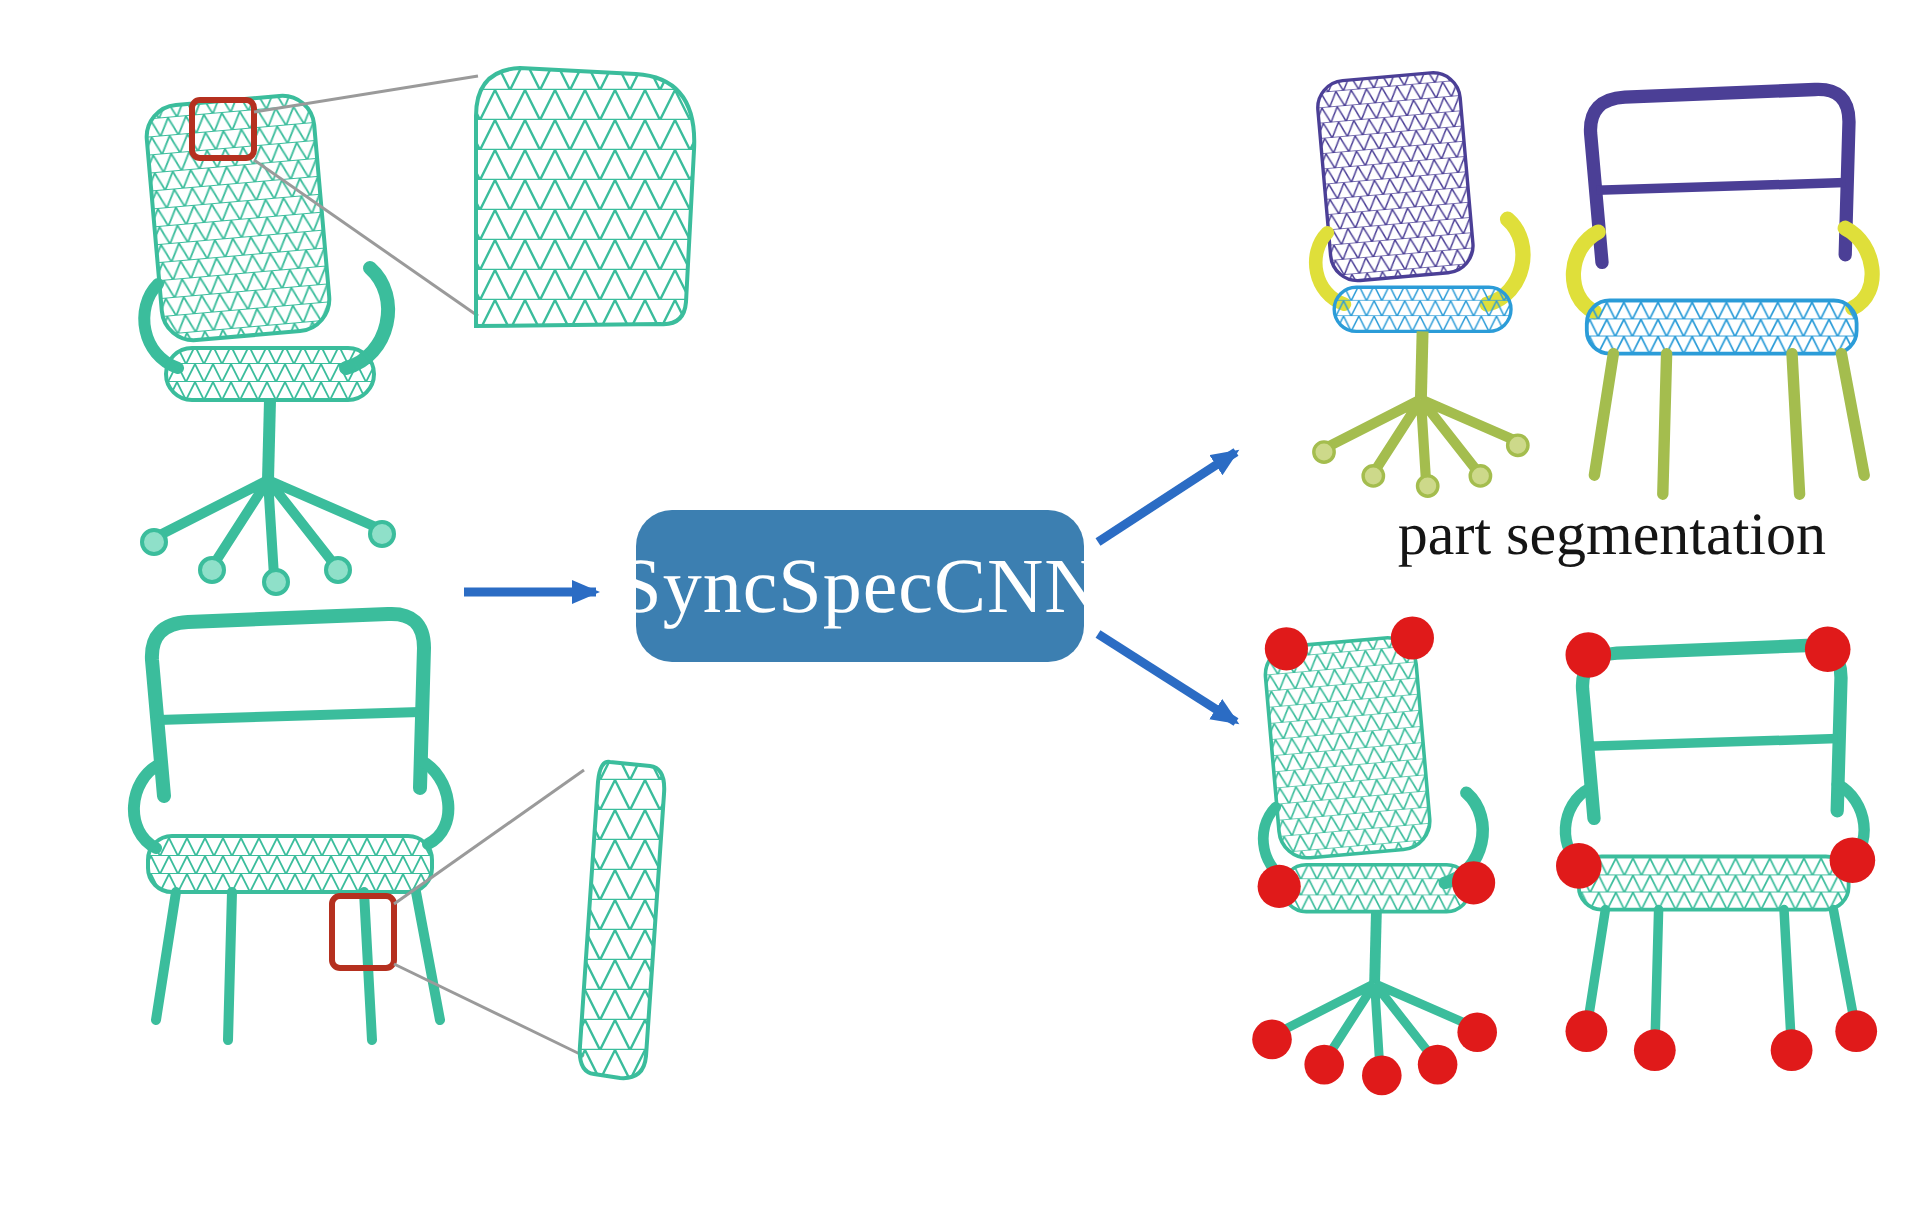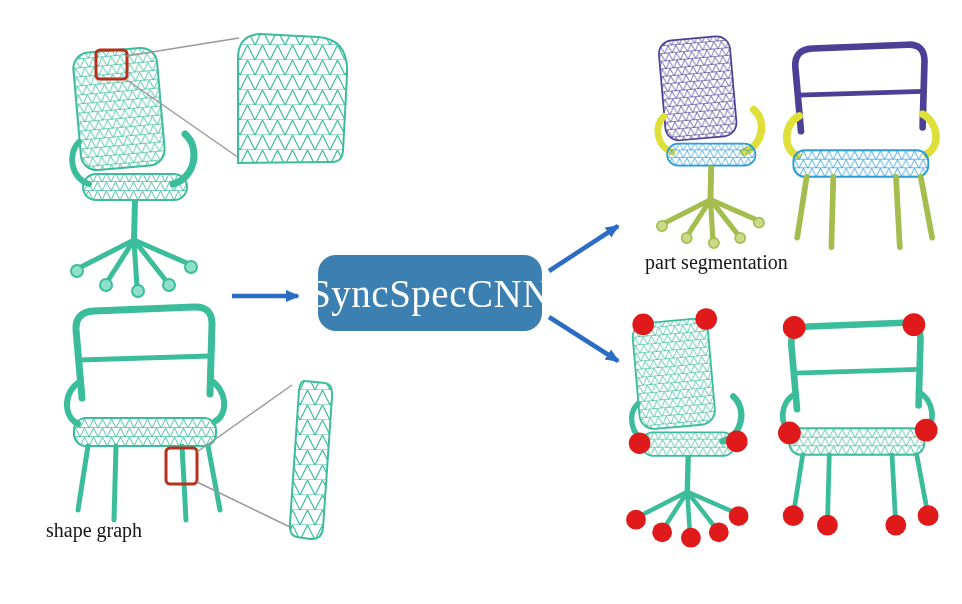--- a/index.html
+++ b/index.html
@@ -20,23 +20,23 @@
   .hl{stroke:var(--highlight-box-red,#b5301f);fill:none;}
   .conn{stroke:#9a9a9a;}
   .ar{stroke:var(--arrow-blue,#2b6cc4);}
   .ah{fill:var(--arrow-blue,#2b6cc4);}
   .kp{fill:var(--keypoint-red,#e01a1a);}
   .wf{fill:#8fe0c9;}
   .wg{fill:#cdd98a;}
   .caption{
     position:absolute;
     color:var(--text-black,#151515);
-    font-size:20px;
+    font-size:30px;
     line-height:1.1;
-    text-align:left;
+    text-align:right;
     white-space:nowrap;
   }
   .procbox{
     position:absolute;
     left:318px;top:255px;width:224px;height:76px;
     background:var(--box-blue,#3c7fb1);
     border-radius:18px;
     display:flex;align-items:center;justify-content:center;
     color:#ffffff;
     font-size:39px;
@@ -175,16 +175,15 @@
         <circle cx="124" cy="218" r="11"></circle>
           <circle cx="158" cy="208" r="11"></circle>
       </g>
     </g>
   </svg>
 
   <div class="procbox">
     <span>SyncSpecCNN</span>
   </div>
 
-  <div class="caption" style="left:46px;top:519px;width:175px;">shape graph</div>
   <div class="caption" style="left:645px;top:251px;width:268px;">part segmentation</div>
 
 </div>
 
 </body></html>

